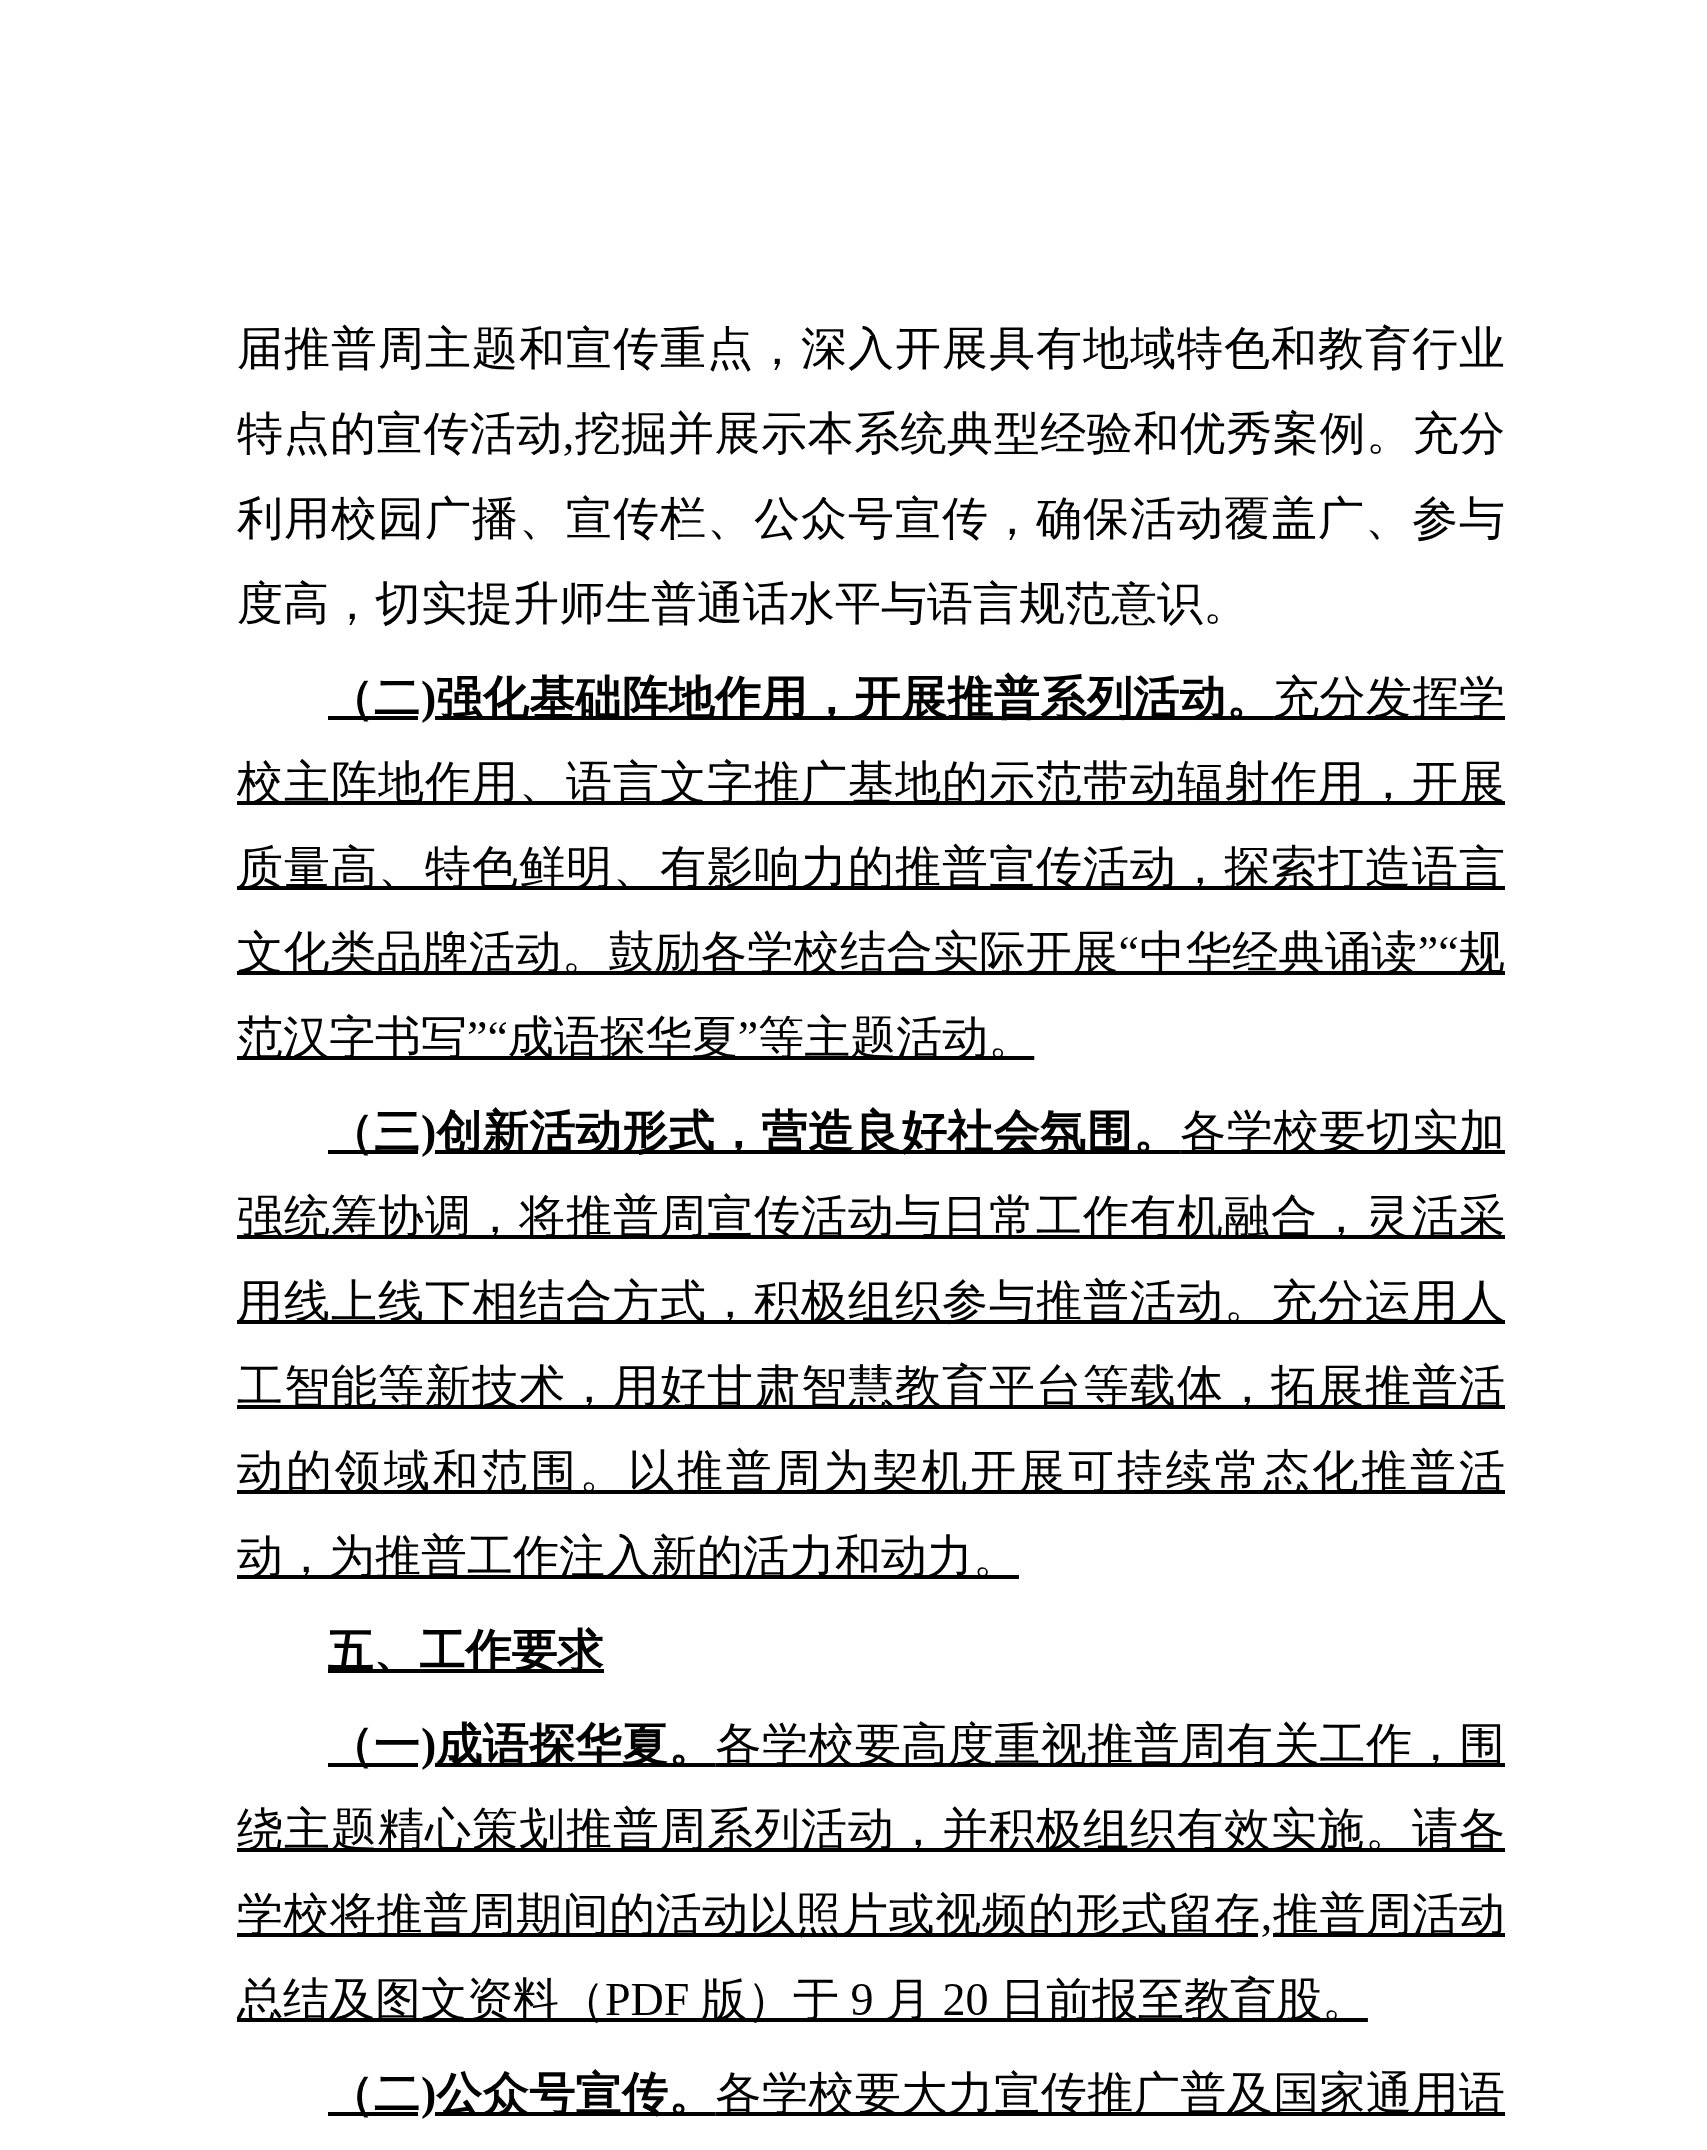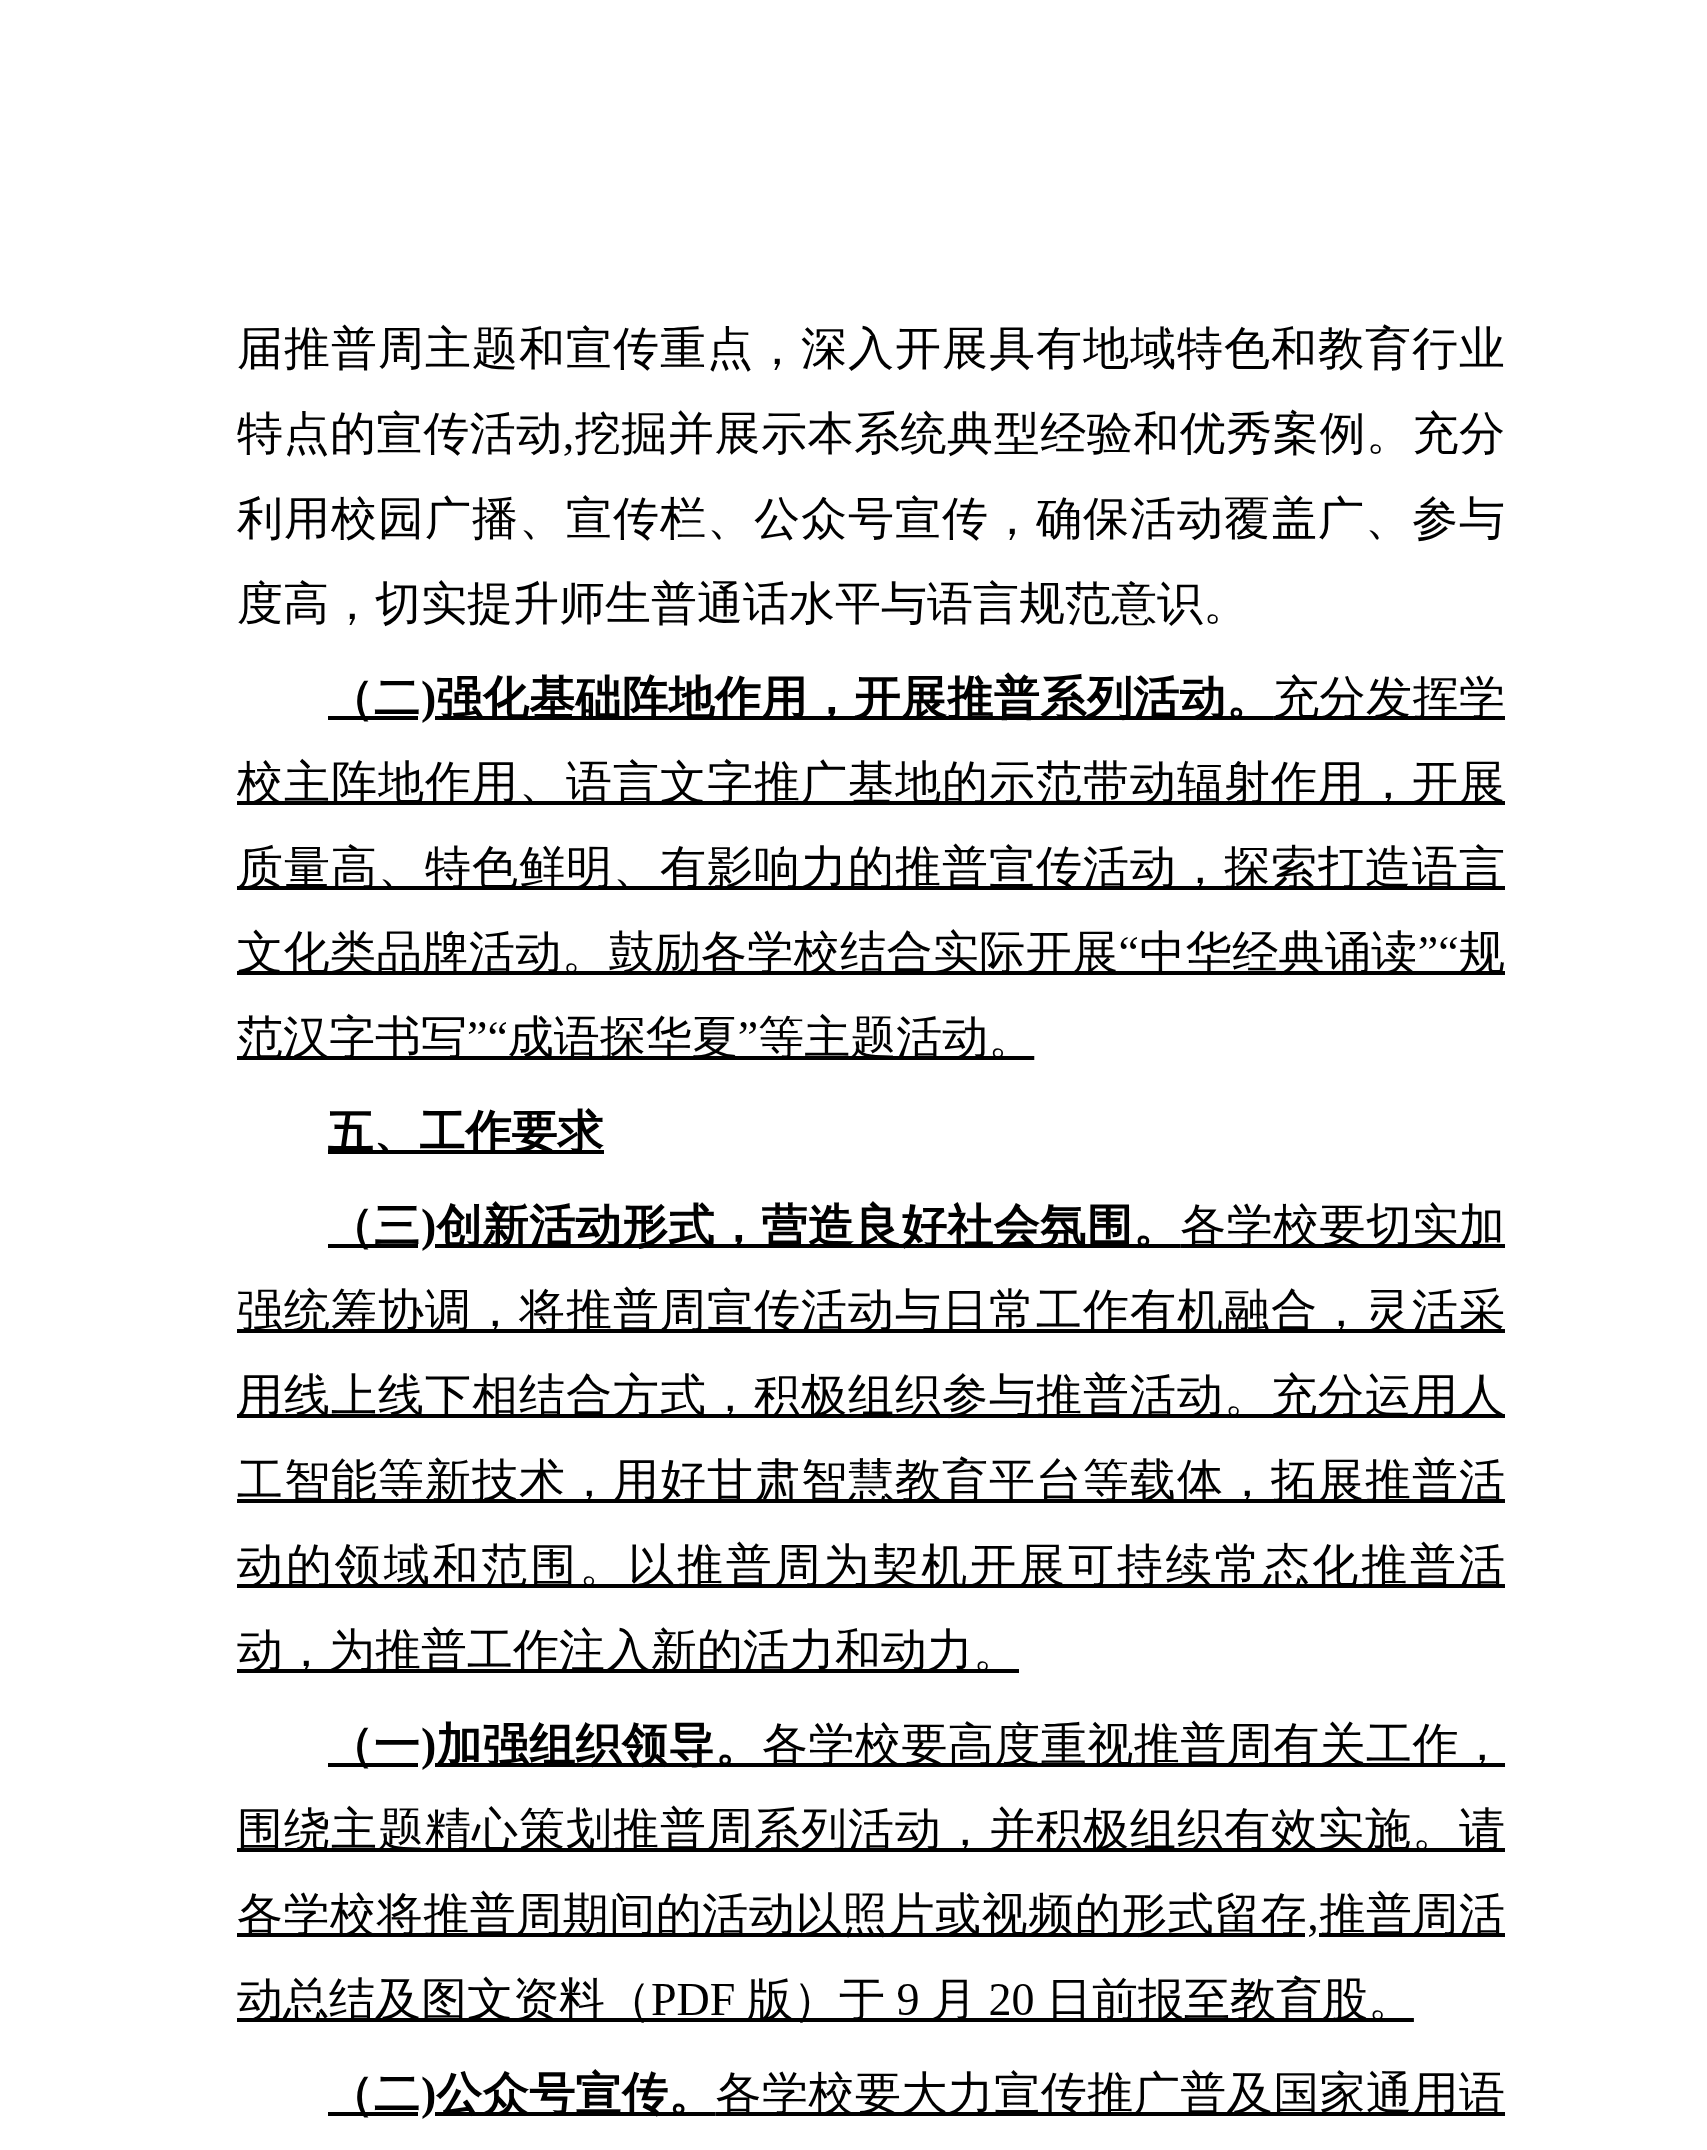--- a/index.html
+++ b/index.html
@@ -54,23 +54,23 @@
 </head>
 <body>
 
 <div class="page">
   <div class="content">
 
     <p class="para"><span class="run-normal">届推普周主题和宣传重点，深入开展具有地域特色和教育行业特点的宣传活动,挖掘并展示本系统典型经验和优秀案例。充分利用校园广播、宣传栏、公众号宣传，确保活动覆盖广、参与度高，切实提升师生普通话水平与语言规范意识。</span></p>
 
     <p class="para indent"><span class="run-bold">（二)强化基础阵地作用，开展推普系列活动。</span><span class="run-normal">充分发挥学校主阵地作用、语言文字推广基地的示范带动辐射作用，开展质量高、特色鲜明、有影响力的推普宣传活动，探索打造语言文化类品牌活动。鼓励各学校结合实际开展“中华经典诵读”“规范汉字书写”“成语探华夏”等主题活动。</span></p>
 
+    <p class="para indent"><span class="run-bold">（三)创新活动形式，营造良好社会氛围。</span><span class="run-normal">各学校要切实加强统筹协调，将推普周宣传活动与日常工作有机融合，灵活采用线上线下相结合方式，积极组织参与推普活动。充分运用人工智能等新技术，用好甘肃智慧教育平台等载体，拓展推普活动的领域和范围。以推普周为契机开展可持续常态化推普活动，为推普工作注入新的活力和动力。</span></p>
+
     <p class="para indent"><span class="run-bold">五、工作要求</span></p>
 
-    <p class="para indent"><span class="run-bold">（三)创新活动形式，营造良好社会氛围。</span><span class="run-normal">各学校要切实加强统筹协调，将推普周宣传活动与日常工作有机融合，灵活采用线上线下相结合方式，积极组织参与推普活动。充分运用人工智能等新技术，用好甘肃智慧教育平台等载体，拓展推普活动的领域和范围。以推普周为契机开展可持续常态化推普活动，为推普工作注入新的活力和动力。</span></p>
-
-    <p class="para indent"><span class="run-bold">（一)加强组织领导。</span><span class="run-normal">各学校要高度重视推普周有关工作，围绕主题精心策划推普周系列活动，并积极组织有效实施。请各学校将推普周期间的活动以照片或视频的形式留存,推普周活动总结及图文资料（PDF 版）于 9 月 20 日前报至教育股。</span></p>
+    <p class="para indent"><span class="run-bold">（一)成语探华夏。</span><span class="run-normal">各学校要高度重视推普周有关工作，围绕主题精心策划推普周系列活动，并积极组织有效实施。请各学校将推普周期间的活动以照片或视频的形式留存,推普周活动总结及图文资料（PDF 版）于 9 月 20 日前报至教育股。</span></p>
 
     <p class="para indent"><span class="run-bold">（二)公众号宣传。</span><span class="run-normal">各学校要大力宣传推广普及国家通用语言文字的重要意义和推普工作的具体举措、实际成效；要充分</span></p>
 
   </div>
 </div>
 
 
 </body></html>

